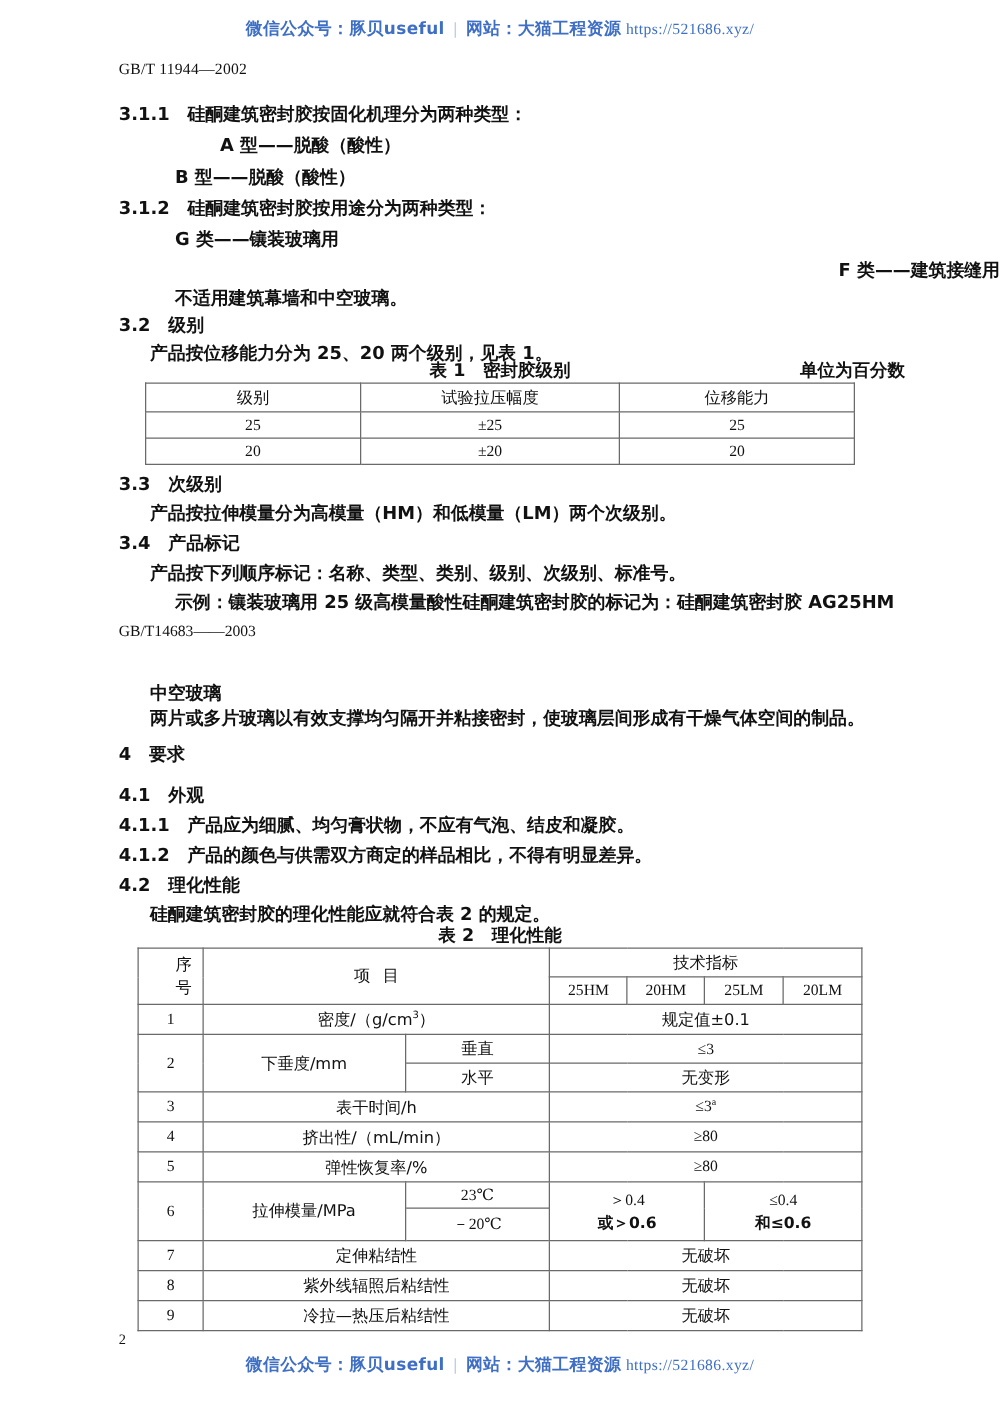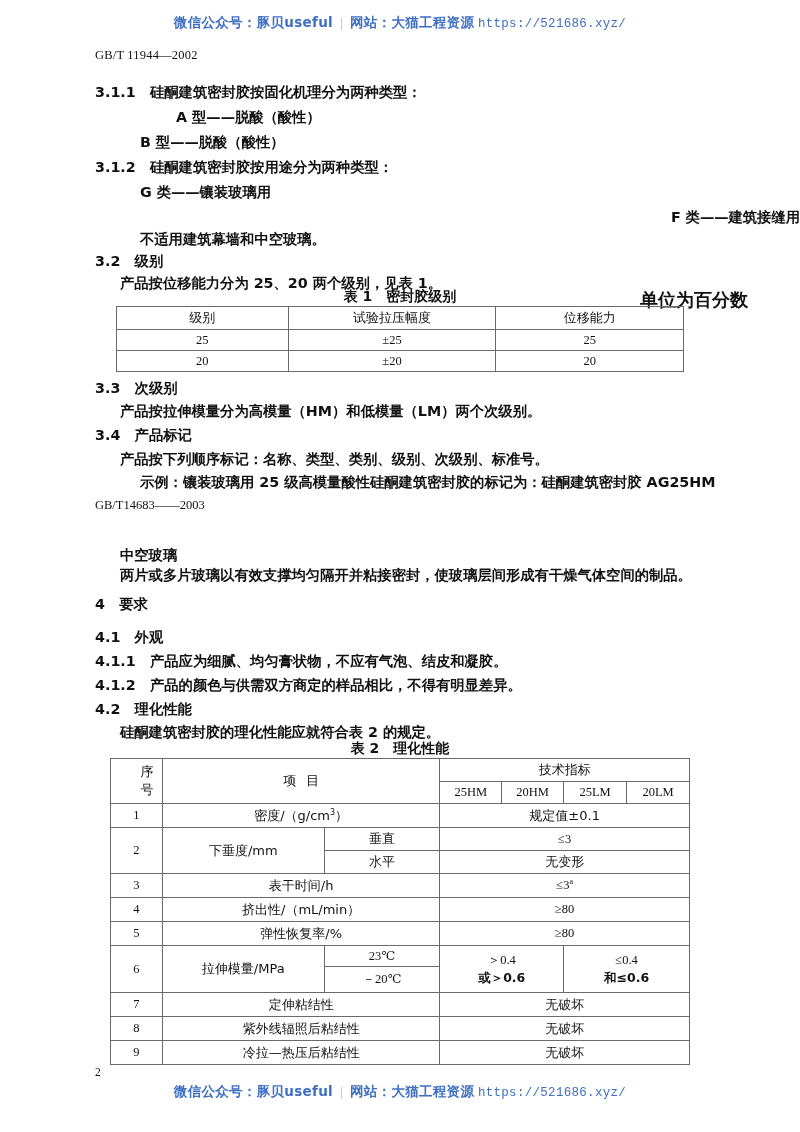--- a/index.html
+++ b/index.html
@@ -20,21 +20,21 @@
     color: #3f6fc4;
     font-size: 13.5px;
     letter-spacing: 0.3px;
     text-align: center;
     white-space: nowrap;
     font-family: "Liberation Serif","DejaVu Serif",serif;
   }
   .wm-top { position:absolute; top:14px; left:0; right:0; }
   .wm-bottom { position:absolute; top:1083px; left:0; right:0; }
   .wm .sep { color:#9db4dc; padding:0 7px; }
-  .wm .url { font-family:Liberation Mono, monospace; font-size:12.5px; }
+  .wm .url { font-family:Liberation Serif, serif; font-size:12.5px; }
   .stdno {
     position:absolute; left:95px; top:48px;
     font-size:12.5px; letter-spacing:0.2px;
   }
 
   .blk { position:absolute; left:0; width:800px; }
   .ln { white-space:nowrap; font-size:14.3px; line-height:22px; }
   .cn { font-family:"DejaVu Sans","Liberation Sans",sans-serif; font-weight:600; }
 
   .i0 { padding-left:95px; }
@@ -52,21 +52,21 @@
     vertical-align:middle;
     padding:2px 3px;
     font-weight:400;
   }
   .tcap {
     position:absolute; text-align:center; font-size:14px;
     font-family:"DejaVu Sans","Liberation Sans",sans-serif; font-weight:700;
     white-space:nowrap;
   }
   .tunit {
-    position:absolute; font-size:18px;
+    position:absolute; font-size:14px;
     font-family:"DejaVu Sans","Liberation Sans",sans-serif; font-weight:600;
     white-space:nowrap;
   }
   .cjk { font-family:"DejaVu Sans","Liberation Sans",sans-serif; font-weight:600; }
   .srl { font-family:"Liberation Serif","DejaVu Serif",serif; font-size:12.5px; }
 
   .pgno { position:absolute; left:95px; top:1066px; font-size:11.5px; }
 
   .sup { font-size:8px; vertical-align:super; }
   .spaced { letter-spacing:10px; }

